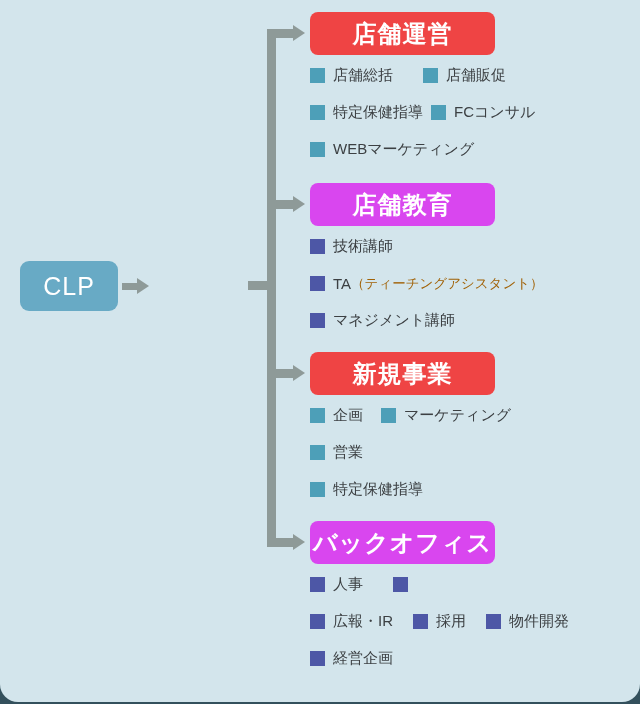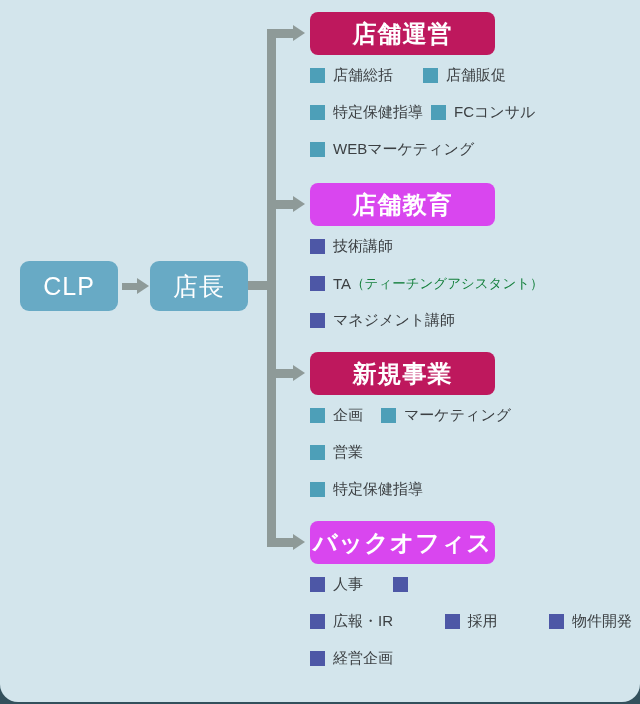--- a/index.html
+++ b/index.html
@@ -16,49 +16,46 @@
 
   .shaft{position:absolute;background:#8e9a98;}
   .head-right{position:absolute;width:0;height:0;
         border-top:8px solid transparent;border-bottom:8px solid transparent;
         border-left:12px solid #8e9a98;}
 
   .section{position:absolute;left:310px;width:322px;}
   .sec-header{width:185px;height:43px;border-radius:8px;
         display:flex;align-items:center;justify-content:center;
         color:#fff;font-weight:bold;font-size:24px;letter-spacing:1px;white-space:nowrap;}
-  .sec-header.teal{background:#be185d;}
+  .sec-header.teal{background:#ef4444;}
   .sec-header.indigo{background:#d946ef;}
   .rows{margin-top:2px;}
   .row{height:37px;display:flex;align-items:center;gap:30px;}
   .item{display:flex;align-items:center;white-space:nowrap;}
   .bullet{width:15px;height:15px;margin-right:8px;flex:0 0 auto;}
   .bullet.teal{background:#4d9fb8;}
   .bullet.indigo{background:#4d57a6;}
   .item-label{font-size:15px;color:#3c4043;}
-  .item-sub{font-size:13.5px;color:#15803d;}
+  .item-sub{font-size:13.5px;color:#a16207;}
 </style>
 </head>
 <body>
 
 <div class="canvas">
   <div class="panel">
 
     <div class="node node-clp">
       <span>CLP</span>
     </div>
 
     <div>
       <div class="shaft" style="left:122px;top:283px;width:17px;height:7px;"></div>
       <div class="head-right" style="left:137px;top:278px;"></div>
     </div>
 
-    <div class="node node-manager">
-      <span>店長</span>
-    </div>
 
     <div class="shaft" style="left:248px;top:281px;width:22px;height:9px;"></div>
 
     <div class="shaft" style="left:267px;top:29px;width:9px;height:518px;"></div>
 
     <div>
       <div class="shaft" style="left:267px;top:29px;width:28px;height:9px;"></div>
       <div class="head-right" style="left:293px;top:25px;"></div>
     </div>
     <div>
@@ -172,21 +169,21 @@
       <div class="rows">
         <div class="row">
           <div class="item">
             <span class="bullet indigo"></span>
             <span class="item-label">人事</span>
           </div>
           <div class="item">
             <span class="bullet indigo"></span>
           </div>
         </div>
-        <div class="row" style="justify-content:space-between;">
+        <div class="row" style="gap:20px;">
           <div class="item">
             <span class="bullet indigo"></span>
             <span class="item-label">広報・IR</span>
           </div>
           <div class="item">
             <span class="bullet indigo"></span>
             <span class="item-label">採用</span>
           </div>
           <div class="item">
             <span class="bullet indigo"></span>

